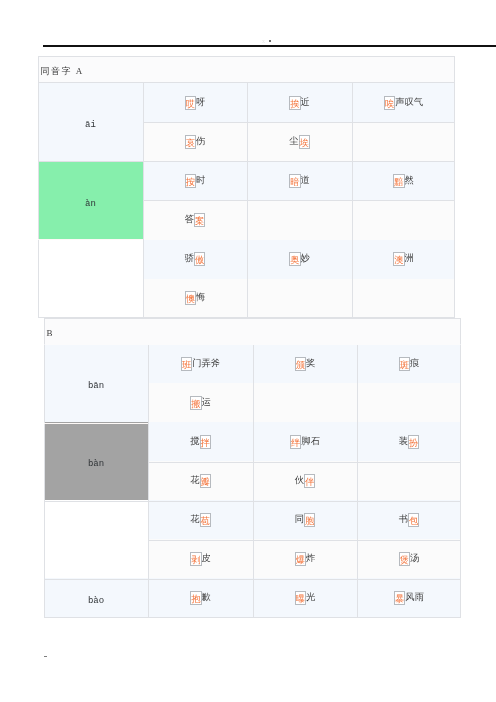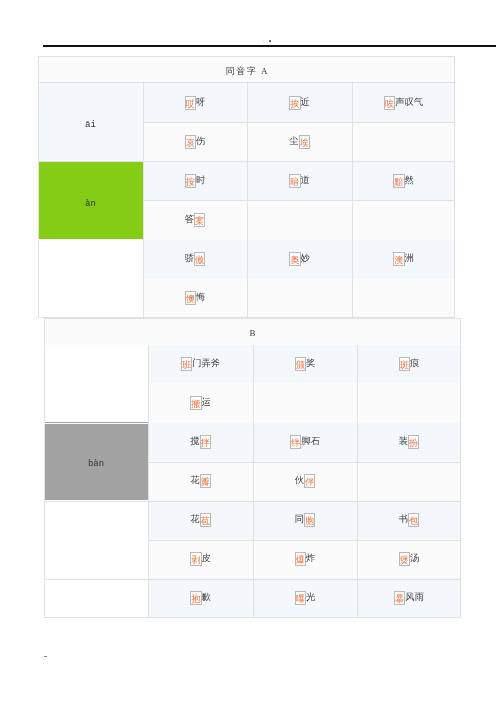--- a/index.html
+++ b/index.html
@@ -15,21 +15,21 @@
             background:#111;}
   .top-dot{position:absolute;left:269px;top:40px;width:2px;height:2px;background:#3a3a3a;
            border-radius:1px;}
   .top-faint{position:absolute;left:262px;top:38px;font-size:6px;color:#e9e9e9;
              font-family:"Liberation Serif",serif;line-height:6px;}
   .bot-dot{position:absolute;left:44px;top:656px;width:3px;height:1.4px;background:#7d7d7d;}
 
   .tbl{position:absolute;box-sizing:border-box;}
   .tbl .title{position:absolute;left:0;top:0;right:0;box-sizing:border-box;
               border:1px solid #dfe1e5;
-              display:flex;align-items:center;justify-content:center;}
+              display:flex;align-items:center;}
   .title-tx{font-size:9px;letter-spacing:1.5px;color:#3b3b3b;
             font-family:"Liberation Serif",serif;position:relative;top:1.5px;
             padding-left:1.5px;}
 
   .grid{position:absolute;left:0;box-sizing:border-box;}
   .cell{position:absolute;box-sizing:border-box;display:flex;
         align-items:center;justify-content:center;}
   .vline{position:absolute;width:1px;background:#dfe1e5;top:0;}
   .hline{position:absolute;height:1px;background:#dfe1e5;}
 
@@ -68,21 +68,21 @@
           <div class="cell" style="left: 314px; top: 0px; width: 103px; height: 39.1px; background: rgb(244, 248, 253);">
             <span class="word"><span class="hl"><i>唉</i></span><span>声叹气</span></span>
           </div>
           <div class="cell" style="left: 105px; top: 39.1px; width: 104px; height: 39.1px; background: rgb(251, 251, 251);">
             <span class="word"><span class="hl"><i>哀</i></span><span>伤</span></span>
           </div>
           <div class="cell" style="left: 209px; top: 39.1px; width: 105px; height: 39.1px; background: rgb(251, 251, 251);">
             <span class="word"><span>尘</span><span class="hl"><i>埃</i></span></span>
           </div>
           <div class="cell" style="left: 314px; top: 39.1px; width: 103px; height: 39.1px; background: rgb(251, 251, 251);"></div>
-          <div class="cell" style="left: 0px; top: 78.2px; width: 105px; height: 78.2px; background: #84cc16;">
+          <div class="cell" style="left: 0px; top: 78.2px; width: 105px; height: 78.2px; background: #86efac;">
             <span class="py-tx">àn</span>
           </div>
           <div class="cell" style="left: 105px; top: 78.2px; width: 104px; height: 39.1px; background: rgb(244, 248, 253);">
             <span class="word"><span class="hl"><i>按</i></span><span>时</span></span>
           </div>
           <div class="cell" style="left: 209px; top: 78.2px; width: 105px; height: 39.1px; background: rgb(244, 248, 253);">
             <span class="word"><span class="hl"><i>暗</i></span><span>道</span></span>
           </div>
           <div class="cell" style="left: 314px; top: 78.2px; width: 103px; height: 39.1px; background: rgb(244, 248, 253);">
             <span class="word"><span class="hl"><i>黯</i></span><span>然</span></span>
@@ -116,20 +116,23 @@
           <div class="hline" style="left: 0px; width: 417px; top: 78px; background: rgb(223, 225, 229);"></div>
           <div class="hline" style="left: 105px; width: 312px; top: 117px; background: rgb(223, 225, 229);"></div>
           <div class="hline" style="left: 0px; width: 105px; top: 156px; background: rgb(253, 249, 247);"></div>
         </div>
       </div>
       <div class="tbl" style="left: 44px; top: 318px; width: 417px; height: 299.15px;">
         <div class="title" style="height: 26.5px; background: rgb(251, 251, 252); border-bottom-color: rgb(251, 251, 252);">
           <span class="title-tx">B</span>
         </div>
         <div class="grid" style="top: 26.5px; width: 417px; height: 272.65px;">
+          <div class="cell" style="left: 0px; top: 0px; width: 104px; height: 77.9px; background: rgb(244, 248, 253);">
+            <span class="py-tx">bān</span>
+          </div>
           <div class="cell" style="left: 104px; top: 0px; width: 105px; height: 38.95px; background: rgb(244, 248, 253);">
             <span class="word"><span class="hl"><i>班</i></span><span>门弄斧</span></span>
           </div>
           <div class="cell" style="left: 209px; top: 0px; width: 104px; height: 38.95px; background: rgb(244, 248, 253);">
             <span class="word"><span class="hl"><i>颁</i></span><span>奖</span></span>
           </div>
           <div class="cell" style="left: 313px; top: 0px; width: 104px; height: 38.95px; background: rgb(244, 248, 253);">
             <span class="word"><span class="hl"><i>斑</i></span><span>痕</span></span>
           </div>
           <div class="cell" style="left: 104px; top: 38.95px; width: 105px; height: 38.95px; background: rgb(251, 251, 251);">
@@ -166,20 +169,23 @@
             <span class="word"><span>书</span><span class="hl"><i>包</i></span></span>
           </div>
           <div class="cell" style="left: 104px; top: 194.75px; width: 105px; height: 38.95px; background: rgb(251, 251, 251);">
             <span class="word"><span class="hl"><i>剥</i></span><span>皮</span></span>
           </div>
           <div class="cell" style="left: 209px; top: 194.75px; width: 104px; height: 38.95px; background: rgb(251, 251, 251);">
             <span class="word"><span class="hl"><i>爆</i></span><span>炸</span></span>
           </div>
           <div class="cell" style="left: 313px; top: 194.75px; width: 104px; height: 38.95px; background: rgb(251, 251, 251);">
             <span class="word"><span class="hl"><i>煲</i></span><span>汤</span></span>
+          </div>
+          <div class="cell" style="left: 0px; top: 233.7px; width: 104px; height: 38.95px; background: rgb(244, 248, 253);">
+            <span class="py-tx">bào</span>
           </div>
           <div class="cell" style="left: 104px; top: 233.7px; width: 105px; height: 38.95px; background: rgb(244, 248, 253);">
             <span class="word"><span class="hl"><i>抱</i></span><span>歉</span></span>
           </div>
           <div class="cell" style="left: 209px; top: 233.7px; width: 104px; height: 38.95px; background: rgb(244, 248, 253);">
             <span class="word"><span class="hl"><i>曝</i></span><span>光</span></span>
           </div>
           <div class="cell" style="left: 313px; top: 233.7px; width: 104px; height: 38.95px; background: rgb(244, 248, 253);">
             <span class="word"><span class="hl"><i>暴</i></span><span>风雨</span></span>
           </div>

